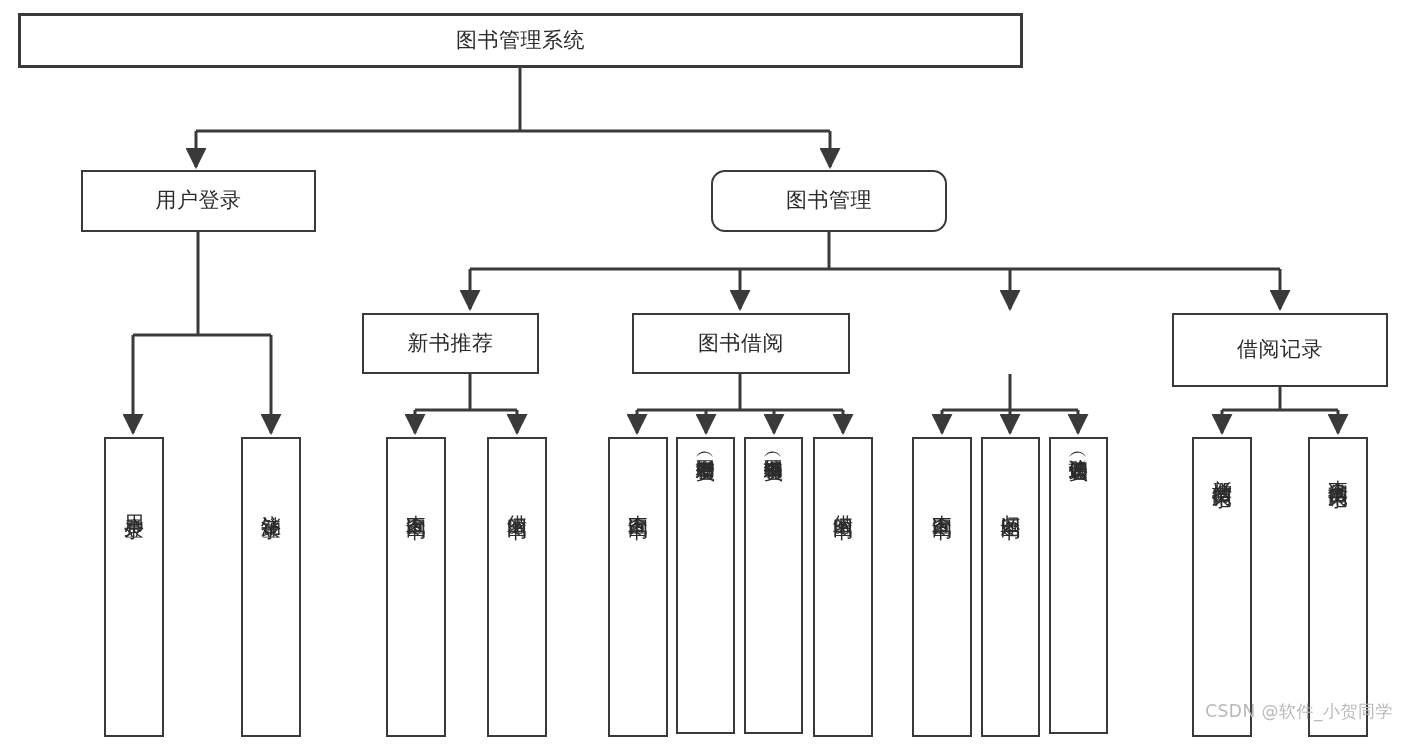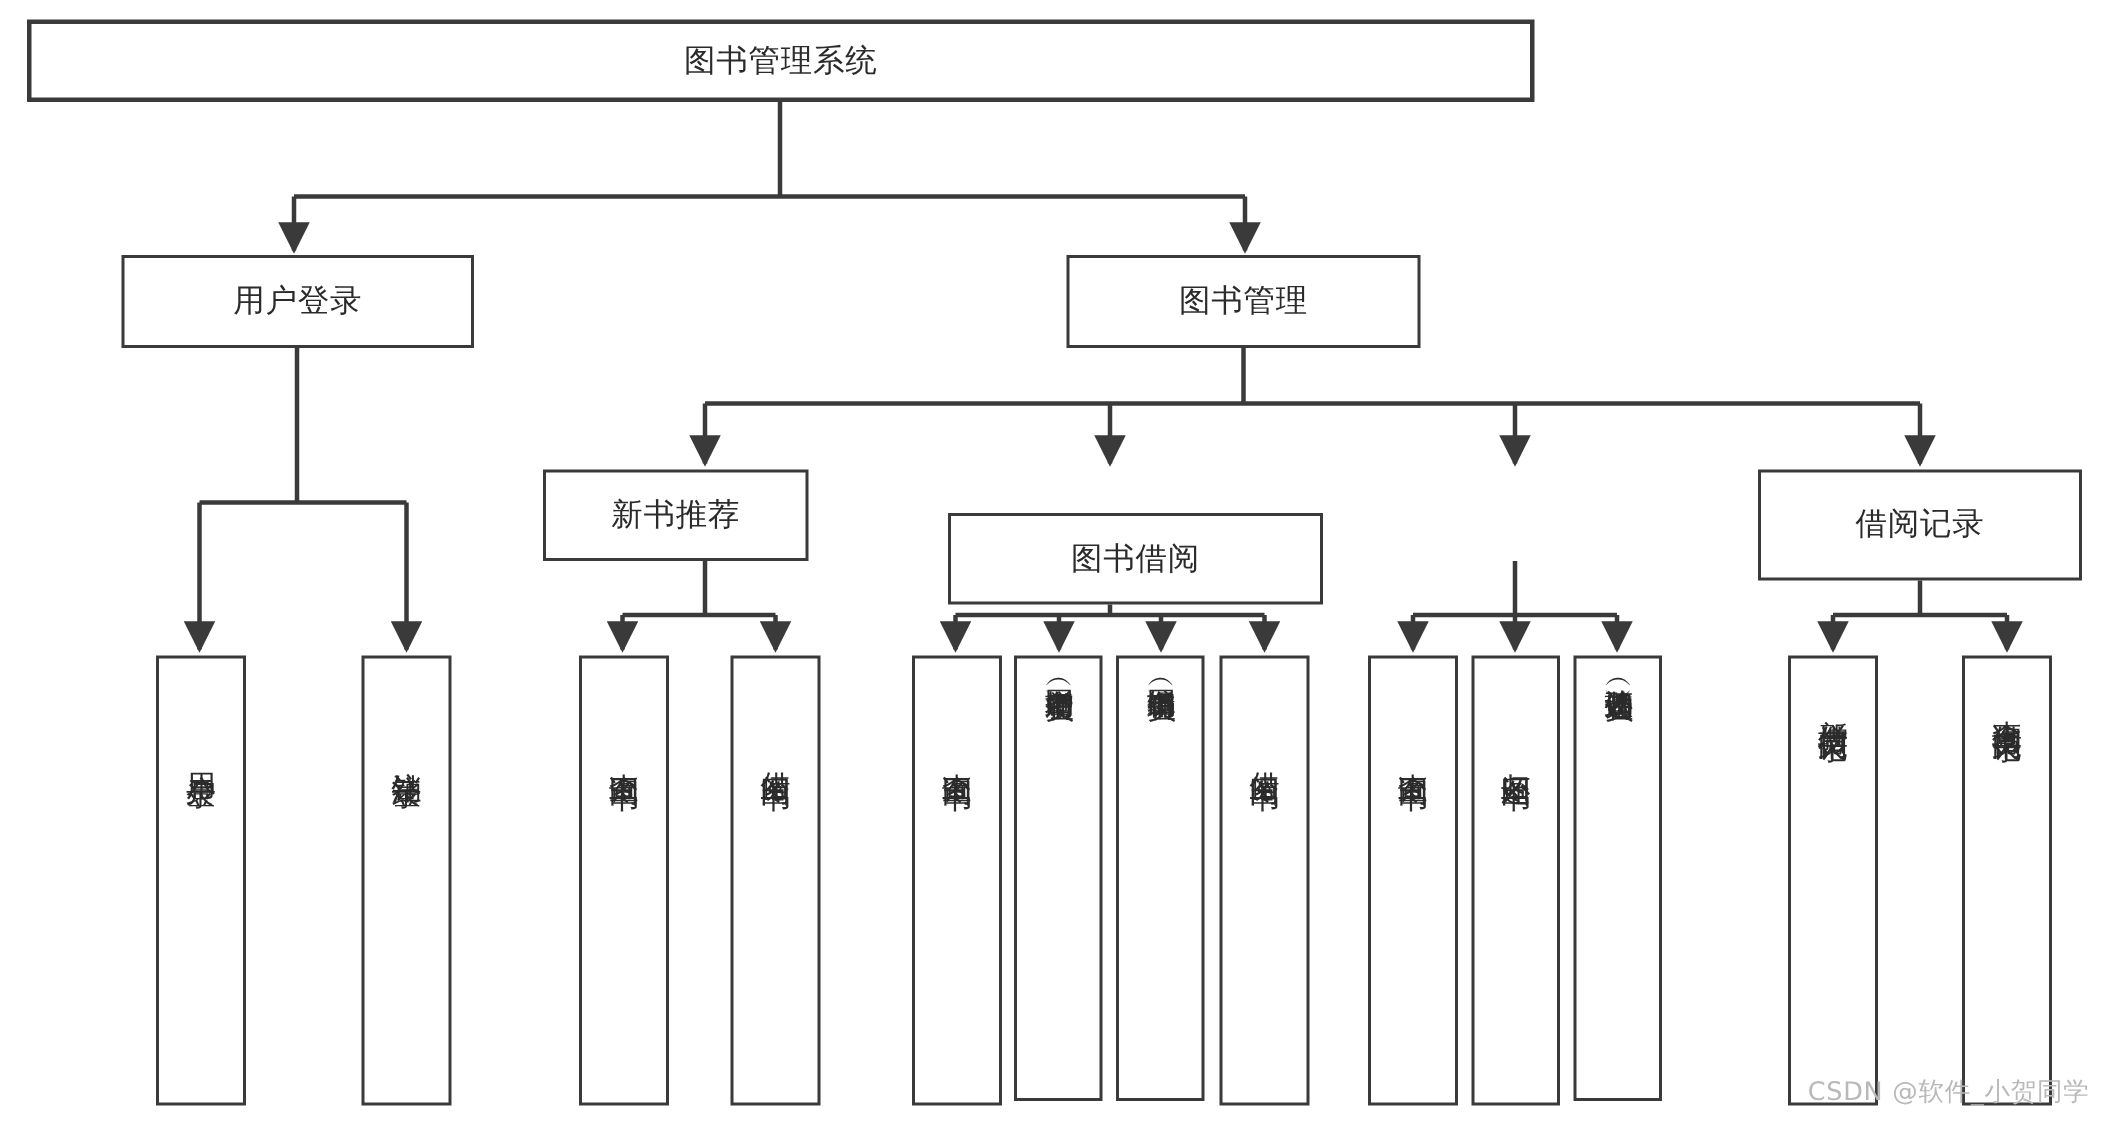--- a/index.html
+++ b/index.html
@@ -57,21 +57,21 @@
     white-space: normal;
     max-height: 100%;
   }
   .node.leaf.tall-text .node-label {
     font-size: 19px;
     letter-spacing: 0.5px;
   }
   #watermark {
     position: absolute;
     right: 12px;
-    bottom: 8px;
+    bottom: 24px;
     font-size: 17px;
     color: #b9b9b9;
     letter-spacing: 0.5px;
     user-select: none;
     white-space: nowrap;
   }
 </style>
 </head>
 <body>
 
@@ -127,28 +127,28 @@
     </g>
   </svg>
 
   <div class="node root" style="left:18px; top:13px; width:1005px; height:55px;">
     <span class="node-label">图书管理系统</span>
   </div>
 
   <div class="node" style="left:81px; top:170px; width:235px; height:62px;">
     <span class="node-label">用户登录</span>
   </div>
-  <div class="node" style="left:711px; top:170px; width:236px; height:62px;">
+  <div class="node" style="left:711px; top:170px; width:236px; height:62px;border-radius:14px;">
     <span class="node-label">图书管理</span>
   </div>
 
   <div class="node" style="left:362px; top:313px; width:177px; height:61px;">
     <span class="node-label">新书推荐</span>
   </div>
-  <div class="node" style="left:632px; top:313px; width:250px; height:61px;margin-top:29px;">
+  <div class="node" style="left:632px; top:313px; width:218px; height:61px;">
     <span class="node-label">图书借阅</span>
   </div>
   <div class="node" style="left:1172px; top:313px; width:216px; height:74px;">
     <span class="node-label">借阅记录</span>
   </div>
 
   <div class="node leaf" style="left:104px; top:437px; width:60px; height:300px; padding-top:60px;">
     <span class="node-label">用户登录</span>
   </div>
   <div class="node leaf" style="left:241px; top:437px; width:60px; height:300px; padding-top:60px;">

